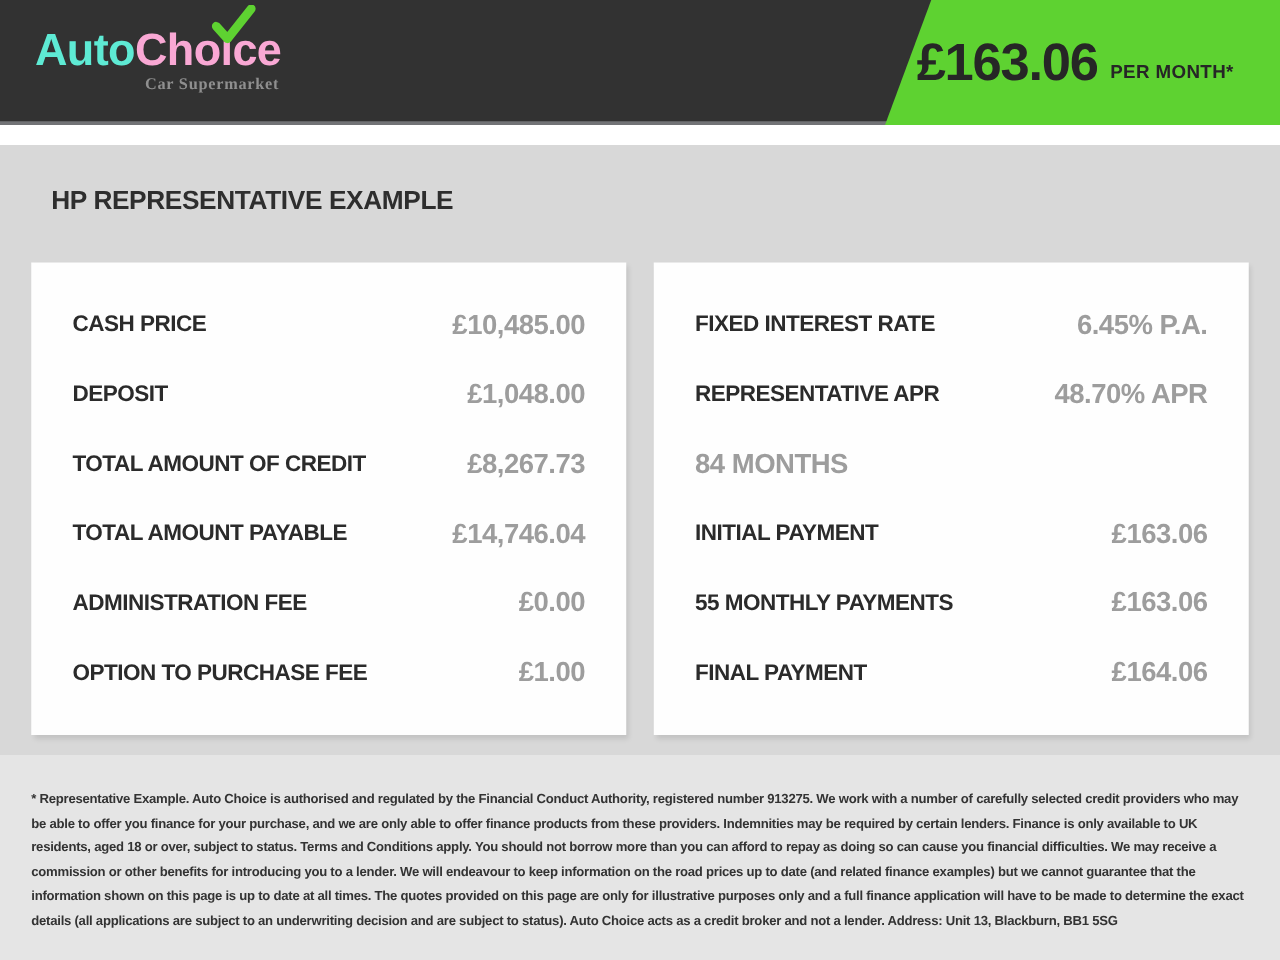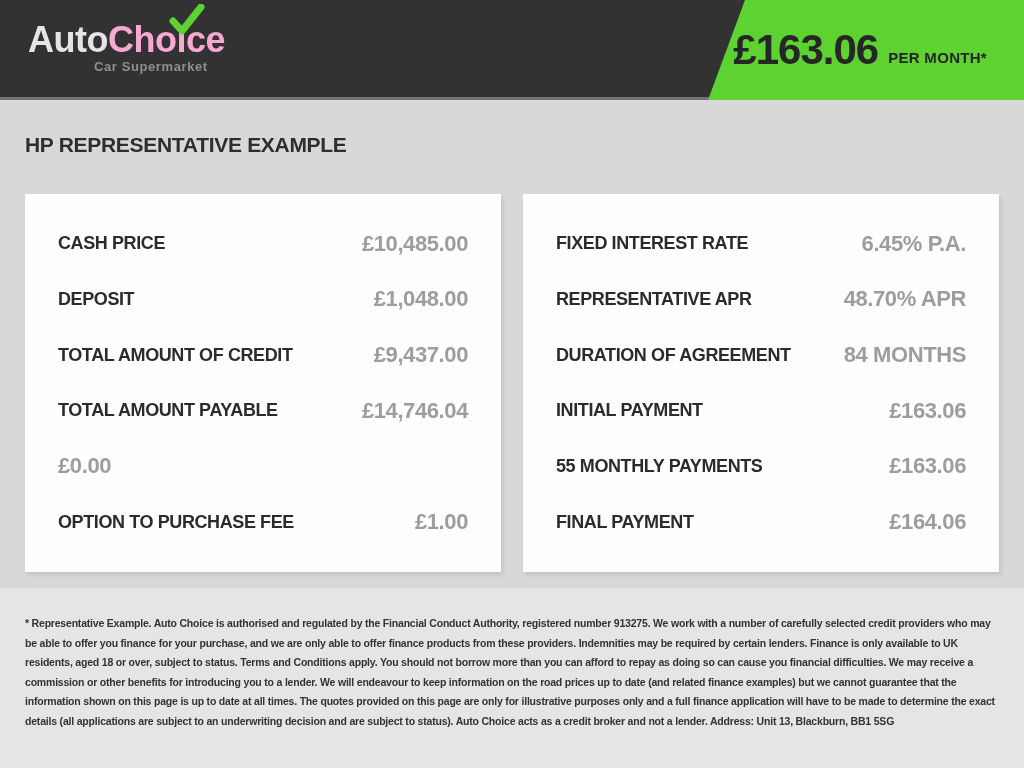--- a/index.html
+++ b/index.html
@@ -34,37 +34,38 @@
     z-index: 2;
     cursor: pointer;
   }
   .logo-text {
     font-size: 36px;
     font-weight: 700;
     line-height: 1.05;
     letter-spacing: -0.5px;
     white-space: nowrap;
   }
-  .logo-auto { color: #e5e5e5; }
+  .logo-auto { color: #5eead4; }
   .logo-choice { color: #f9a8d4; }
   .logo-iwrap { position: relative; display: inline-block; }
   .logo-check {
     position: absolute;
     left: -7px;
     top: -17px;
     z-index: 3;
   }
   .logo-tagline {
     color: #8f8f8f;
     font-size: 13px;
     font-weight: 700;
     letter-spacing: 0.6px;
     margin-top: 0px;
-    margin-left: 66px;
-    white-space: nowrap;
+    margin-left: 88px;
+    white-space: nowrap;
+    font-family: Liberation Serif, serif;
   }
 
   .price-banner {
     position: absolute;
     top: 0; right: 0;
     height: 100px;
     width: 316px;
     background: #5ed231;
     clip-path: polygon(37px 0, 100% 0, 100% 100%, 0 100%);
     display: flex;
@@ -90,21 +91,21 @@
     line-height: 1;
   }
 
   
   .main-area {
     height: 488px;
     background: #d8d8d8;
     padding: 0 25px;
   }
   .page-title {
-    margin: 0;
+    margin: 16px;
     padding-top: 33px;
     font-size: 21px;
     font-weight: 700;
     color: #2e2e2e;
     letter-spacing: -0.3px;
   }
   .cards {
     display: flex;
     gap: 22px;
     margin-top: 37px;
@@ -182,46 +183,46 @@
       <div class="finance-row">
         <span class="row-label">CASH PRICE</span>
         <span class="row-value">£10,485.00</span>
       </div>
       <div class="finance-row">
         <span class="row-label">DEPOSIT</span>
         <span class="row-value">£1,048.00</span>
       </div>
       <div class="finance-row">
         <span class="row-label">TOTAL AMOUNT OF CREDIT</span>
-        <span class="row-value">£9,437.00</span>
+        <span class="row-value">£8,267.73</span>
       </div>
       <div class="finance-row">
         <span class="row-label">TOTAL AMOUNT PAYABLE</span>
         <span class="row-value">£14,746.04</span>
       </div>
       <div class="finance-row">
+        <span class="row-label">ADMINISTRATION FEE</span>
         <span class="row-value">£0.00</span>
       </div>
       <div class="finance-row">
         <span class="row-label">OPTION TO PURCHASE FEE</span>
         <span class="row-value">£1.00</span>
       </div>
     </section>
 
     <section class="card">
       <div class="finance-row">
         <span class="row-label">FIXED INTEREST RATE</span>
         <span class="row-value">6.45% P.A.</span>
       </div>
       <div class="finance-row">
         <span class="row-label">REPRESENTATIVE APR</span>
         <span class="row-value">48.70% APR</span>
       </div>
       <div class="finance-row">
-        <span class="row-label">DURATION OF AGREEMENT</span>
         <span class="row-value">84 MONTHS</span>
       </div>
       <div class="finance-row">
         <span class="row-label">INITIAL PAYMENT</span>
         <span class="row-value">£163.06</span>
       </div>
       <div class="finance-row">
         <span class="row-label">55 MONTHLY PAYMENTS</span>
         <span class="row-value">£163.06</span>
       </div>

